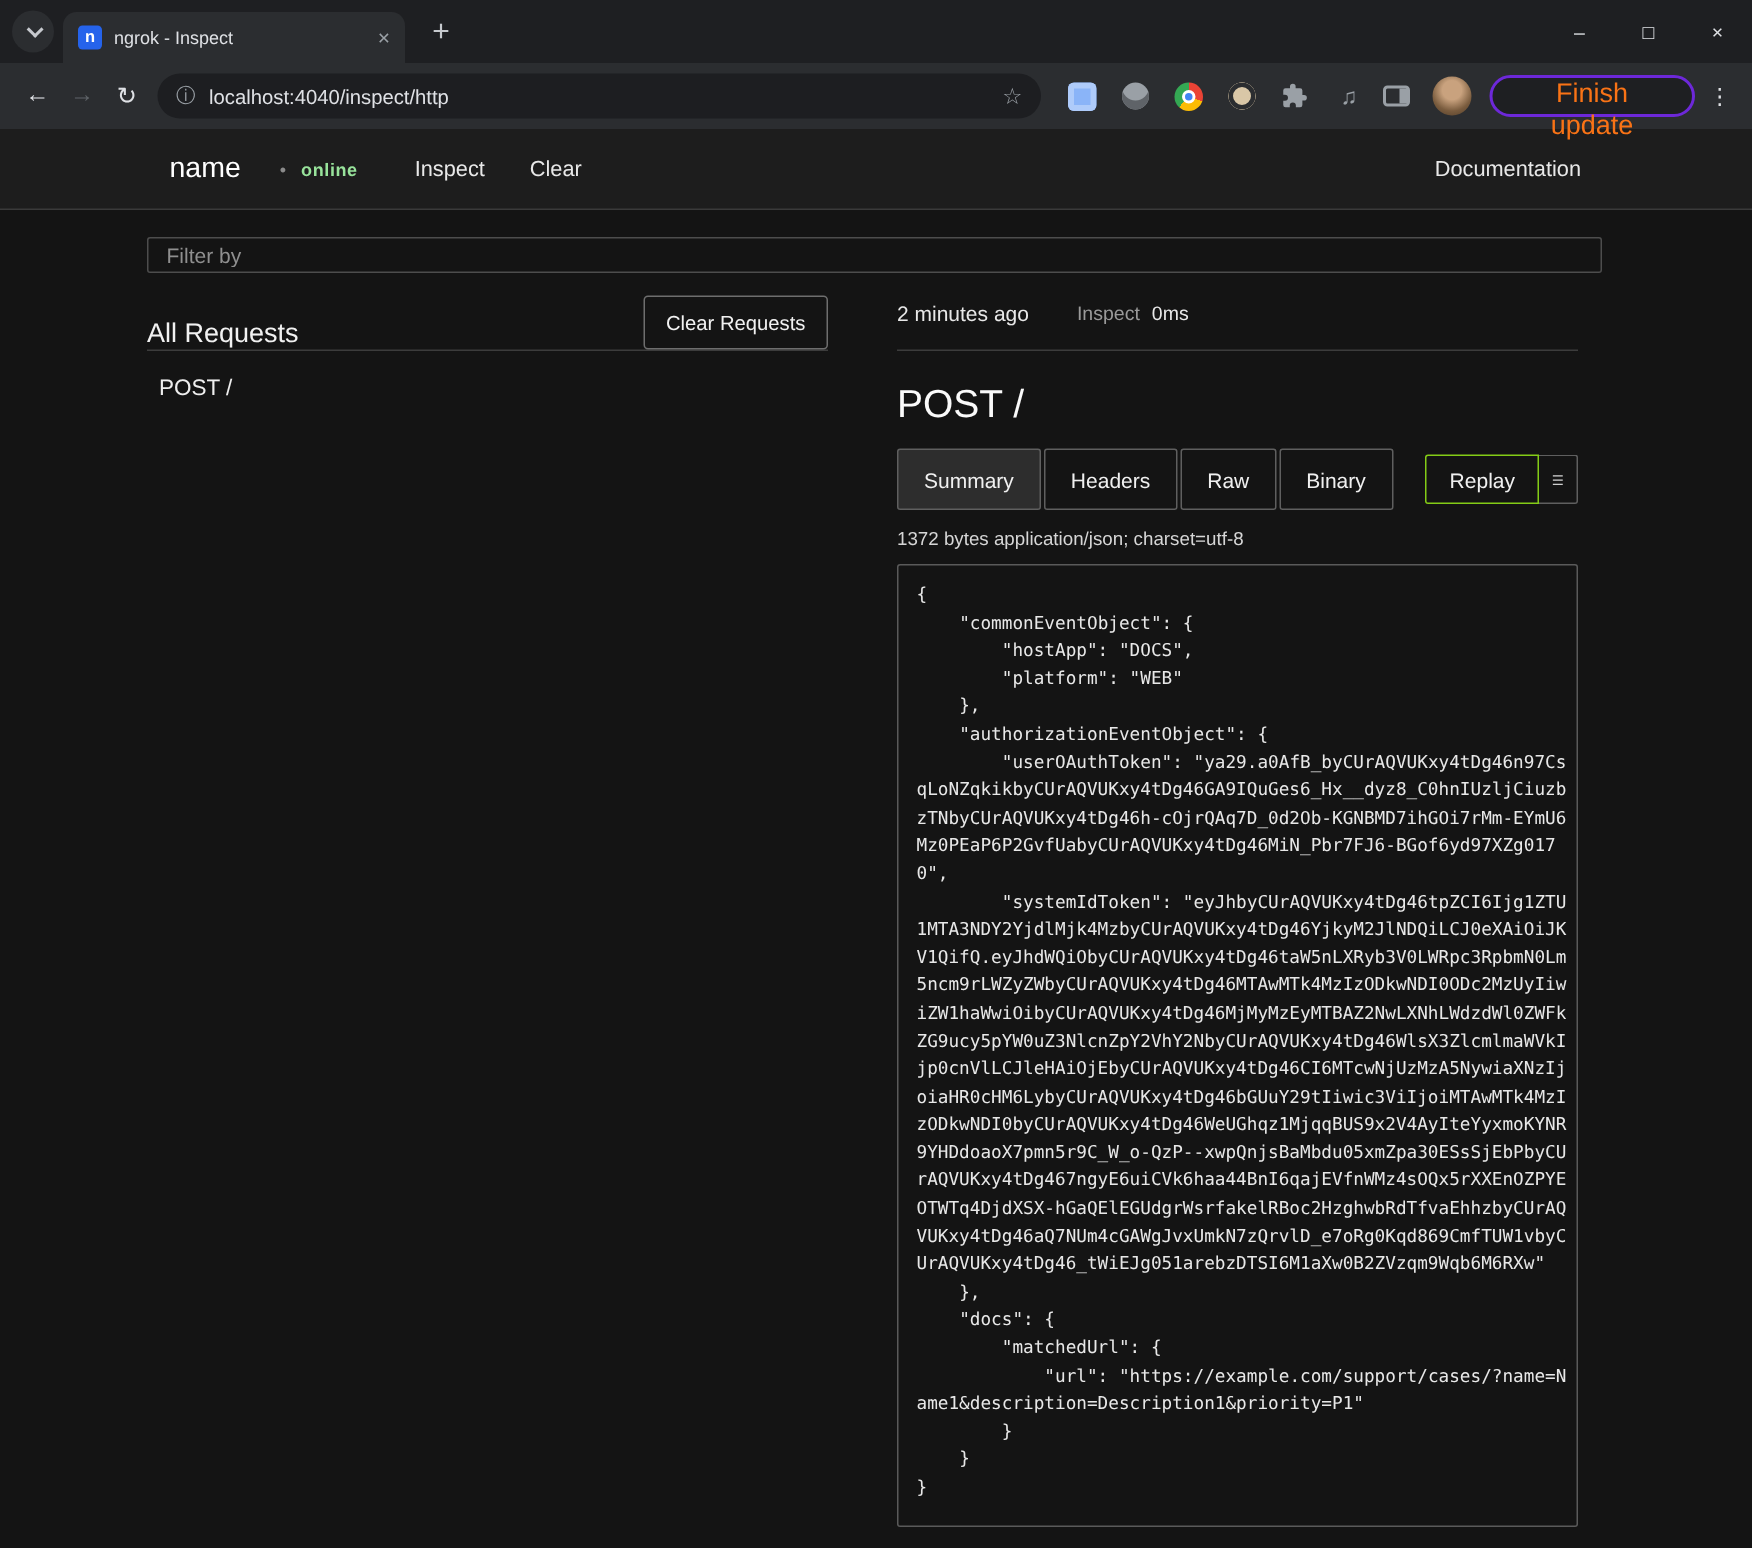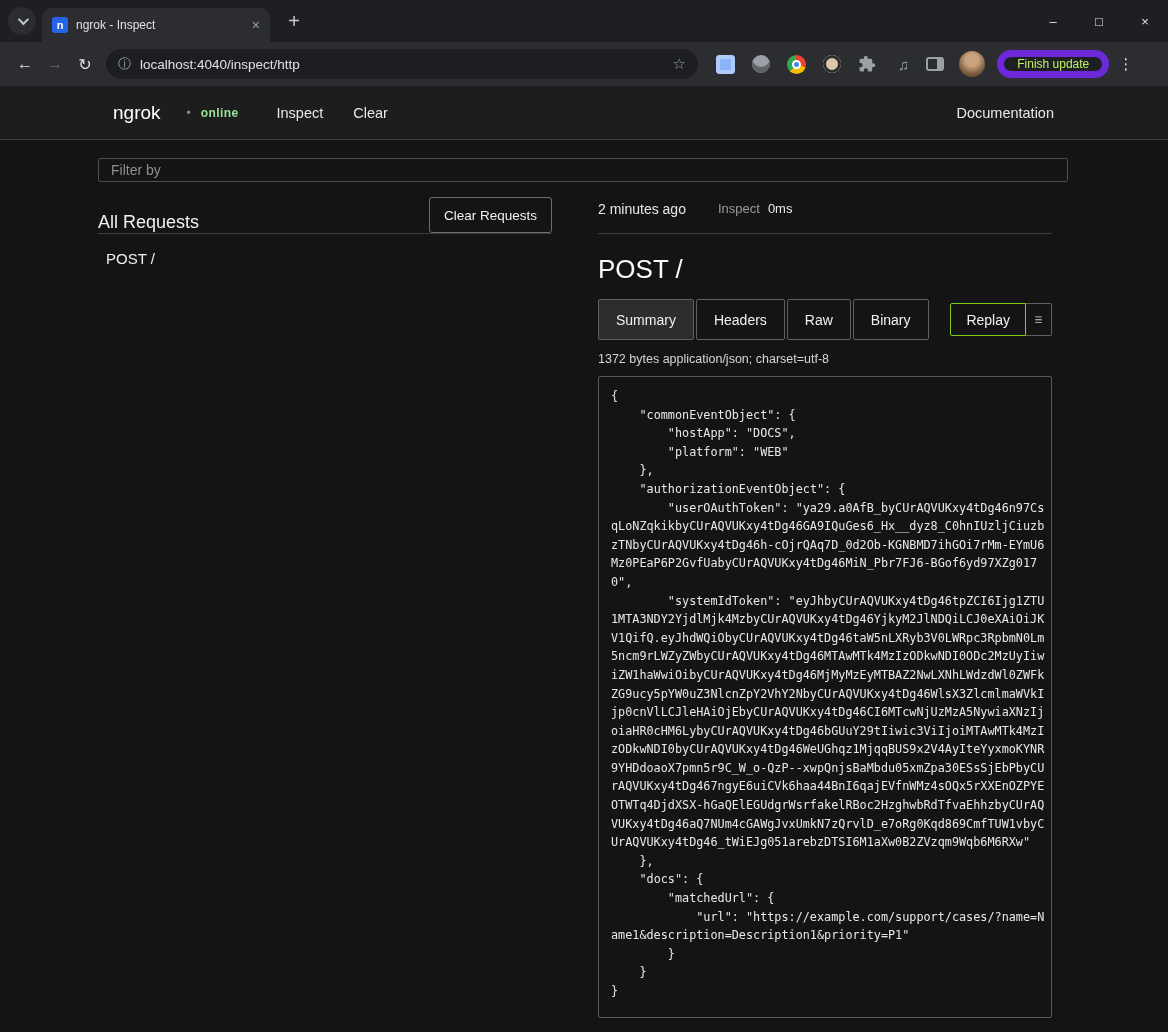--- a/index.html
+++ b/index.html
@@ -40,21 +40,21 @@
                 display:flex; align-items:center; justify-content:center; }
   .ext-chrome .dot { width:9px; height:9px; border-radius:50%; background:#4285f4; border:2px solid #fff; }
   .ext-tan { width:18px; height:18px; border-radius:50%; background:#d9c7a7; box-shadow:inset 0 0 0 3px #2b2d30, inset 0 0 0 9px #d9c7a7; }
   .puzzle { display:flex; align-items:center; }
   .media { color:#9aa0a6; font-size:15px; margin-left:22px; }
   .sidepanel { width:18px; height:14px; border:2px solid #9aa0a6; border-radius:3px; margin-left:17px; position:relative; }
   .sidepanel .sp-in { position:absolute; right:0; top:0; width:5px; height:100%; background:#9aa0a6; }
   .avatar { width:26px; height:26px; border-radius:50%; margin-left:15px;
             background:radial-gradient(circle at 50% 35%, #c9a27e 0 30%, #7a5c3e 65%, #4e3a27); }
   .update { margin-left:12px; height:28px; padding:0 13px; border-radius:14px; background:#1e1f22;
-            border:7px solid #6d28d9; color:#bef264; font-size:12px; }
+            border:2px solid #6d28d9; color:#f97316; font-size:18px; }
   .kebab { color:#dfe1e5; margin:0 4px 0 9px; font-size:15px; }
 
   
   .page { height:946px; background:#141414; }
   .ngrok-header { height:54px; background:#1d1d1d; border-bottom:1px solid #3a3a3a;
                   display:flex; align-items:center; padding:0 114px 0 113px; }
   .brand { color:#ffffff; font-size:19px; font-weight:500; margin-right:26px; }
   .bullet { color:#8a8a8a; font-size:12px; margin-right:10px; }
   .status { color:#98e39b; font-size:12px; font-weight:bold; letter-spacing:.4px; margin-right:38px; }
   .navlink { color:#e8e8e8; font-size:14.5px; margin-right:30px; text-decoration:none; }
@@ -149,21 +149,21 @@
     <span class="sidepanel">
         <span class="sp-in"></span>
       </span>
     <span class="avatar"></span>
     <button class="update">Finish update</button>
     <span class="kebab">⋮</span>
   </div>
 
   <div class="page">
     <div class="ngrok-header">
-      <span class="brand">ngrok</span>
+      <span class="brand">name</span>
       <span class="bullet">•</span>
       <span class="status">online</span>
       <a class="navlink" href="#">Inspect</a>
       <a class="navlink" href="#">Clear</a>
       <span class="spacer"></span>
       <a class="navlink doclink" href="#">Documentation</a>
     </div>
 
     <div class="content">
       <input class="filter" placeholder="Filter by" style="">

